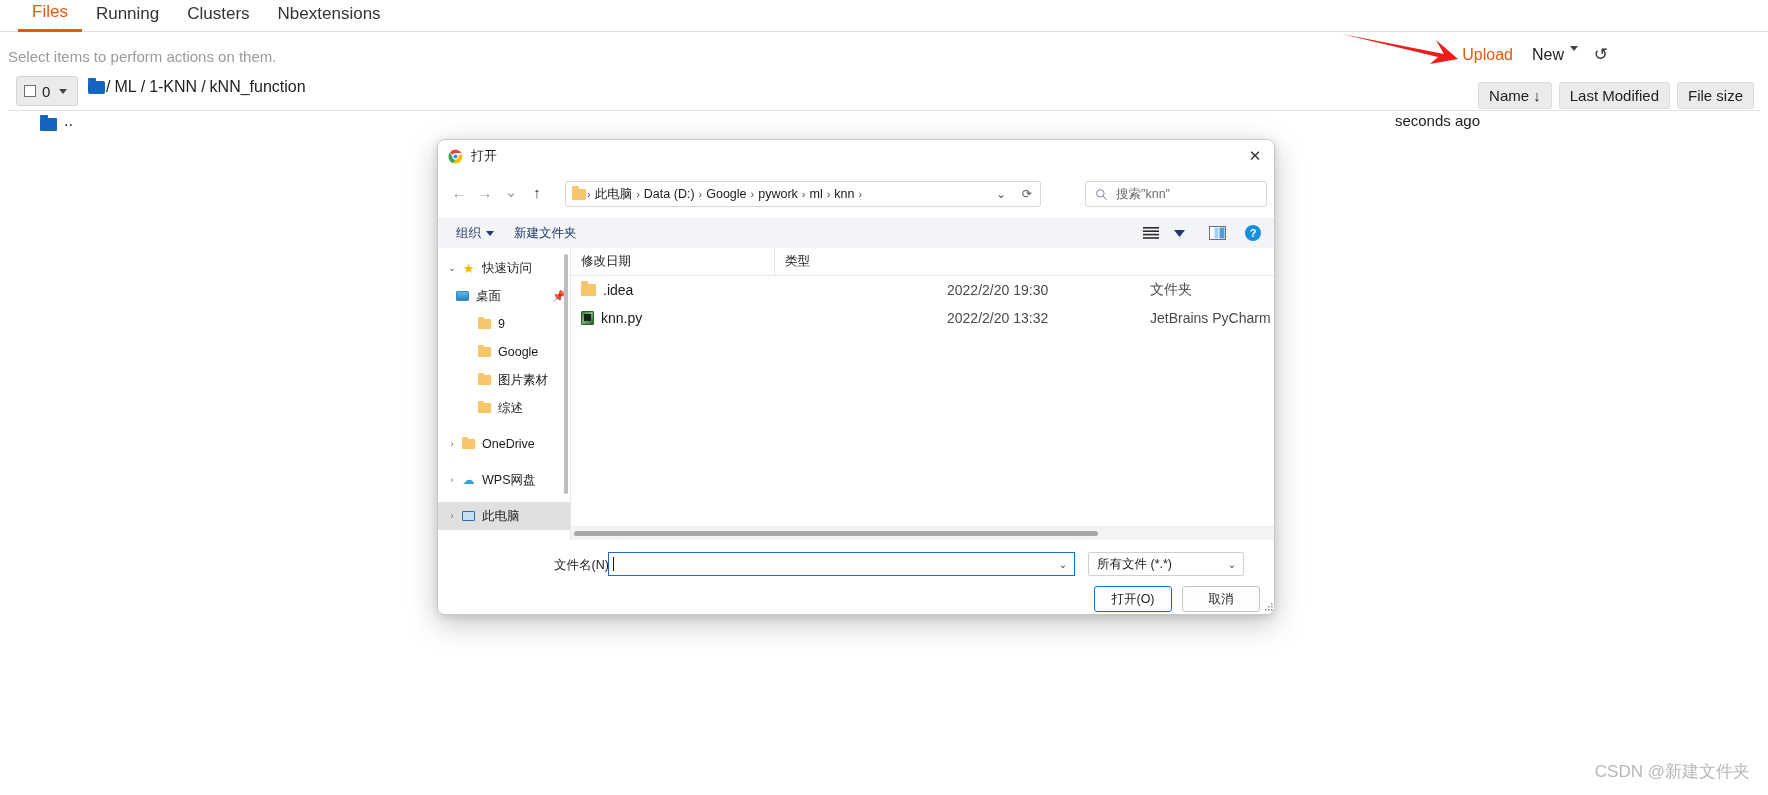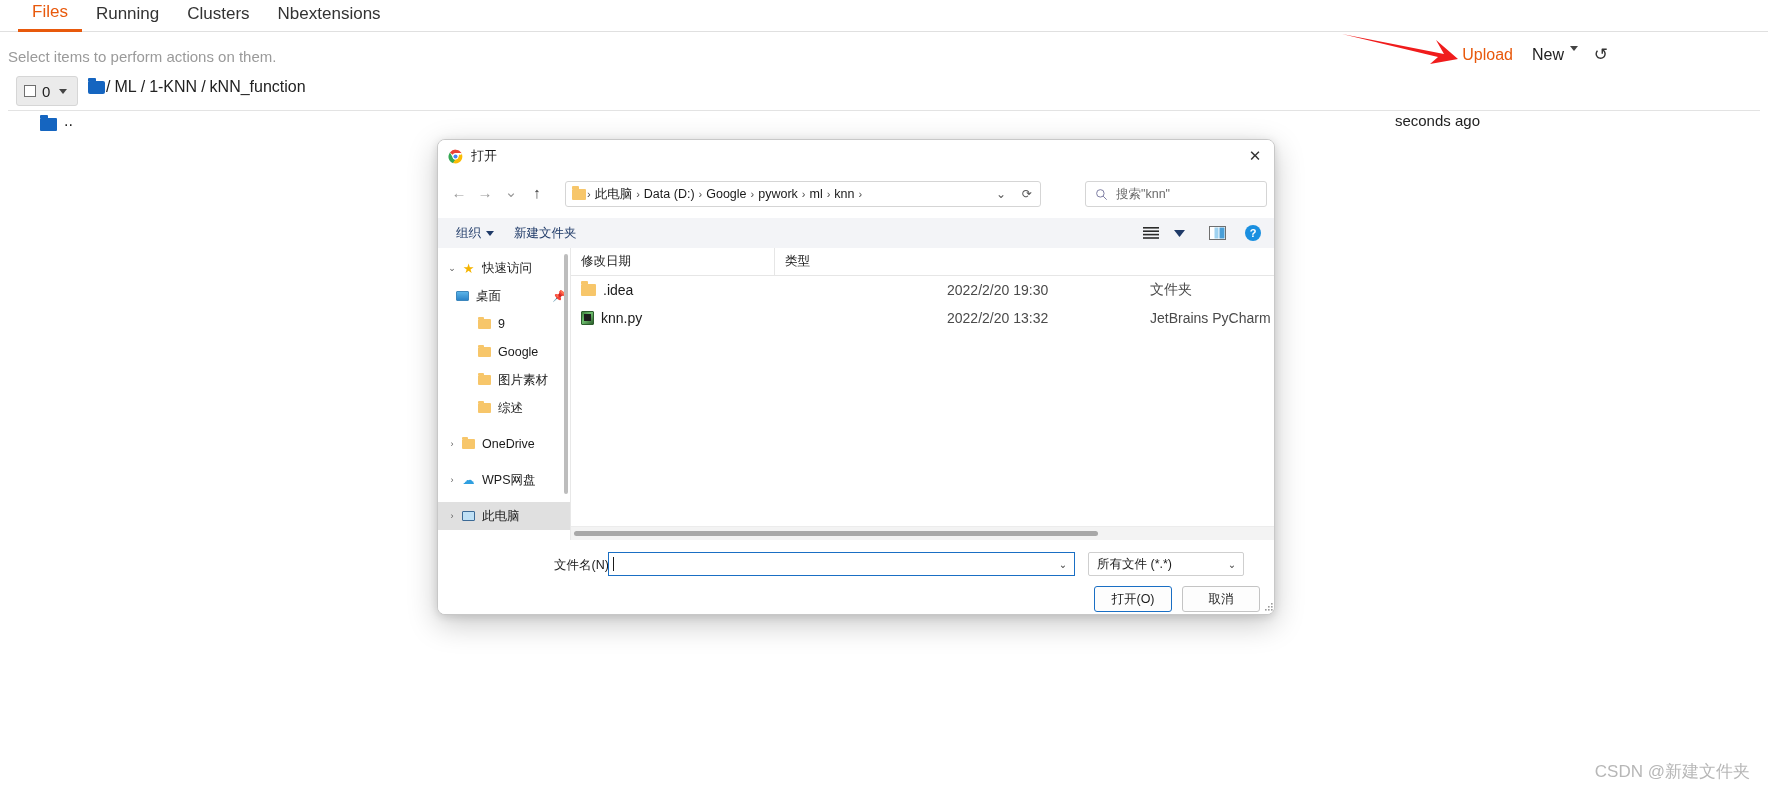--- a/index.html
+++ b/index.html
@@ -442,20 +442,28 @@
     <path d="M2 4 L104 24 L96 10 L118 29 L90 34 L98 27 Z" fill="#f01c1c"></path>
   </svg>
 
   <div id="upload-link">Upload</div>
   <div id="new-menu">
     <span>New</span>
     <span class="caret-down"></span>
   </div>
   <div id="refresh-btn">↺</div>
 
+  <div id="col-headers">
+    <div class="col-btn">
+      <span>Name</span>
+      <span>↓</span>
+    </div>
+    <div class="col-btn">Last Modified</div>
+    <div class="col-btn">File size</div>
+  </div>
 
   <div id="list-divider"></div>
 
   <div id="list-row-parent">
     <span id="parent-folder-icon"></span>
     <span id="parent-dots">..</span>
   </div>
   <div id="seconds-ago">seconds ago</div>
 
   <div id="csdn-watermark">CSDN @新建文件夹</div>

